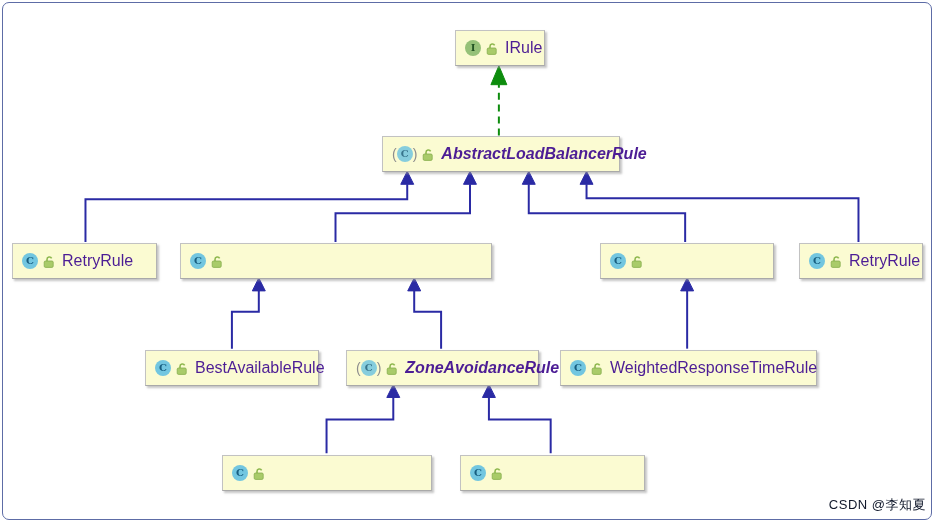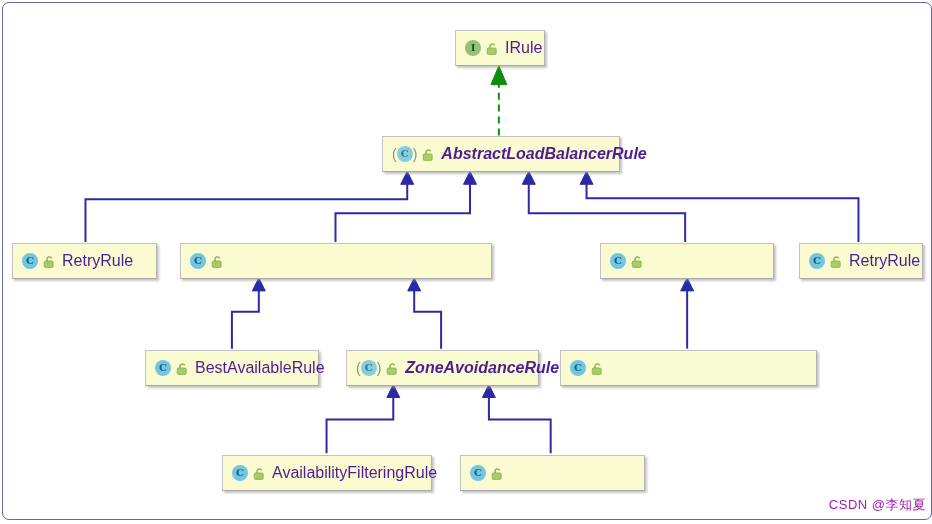--- a/index.html
+++ b/index.html
@@ -44,21 +44,21 @@
     flex:0 0 auto;
   }
   .class-circle{background:#72c6e0;color:#175e80;}
   .iface-circle{background:#95c178;color:#235423;}
   .abstract-wrap{display:inline-flex;align-items:center;flex:0 0 auto;}
   .abstract-wrap .icon-circle{opacity:0.85;}
   .paren{color:#8d8d8d;font-size:14px;line-height:16px;font-family:"Liberation Sans",sans-serif;}
   .lock-svg{flex:0 0 auto;margin-top:1px;}
   #watermark{
     position:absolute;right:5px;bottom:5px;
-    font-size:13px;color:#a21caf;letter-spacing:0.5px;
+    font-size:13px;color:#0f172a;letter-spacing:0.5px;
     font-family:"Liberation Sans",sans-serif;
   }
 </style>
 </head>
 <body>
 
 <div id="frame">
   <svg id="edge-layer" width="930" height="518" viewBox="1 1 930 518" xmlns="http://www.w3.org/2000/svg">
       <g>
         <polyline points="498,134 498,83" class="edge-implements"></polyline>
@@ -171,28 +171,28 @@
           <rect x="1.2" y="6" width="9" height="6.4" rx="1.3" fill="#a9cb69" stroke="#86ad4d" stroke-width="0.8"></rect>
         </svg>
         <span class="label">ZoneAvoidanceRule</span>
       </div>
       <div class="uml-node" style="left: 557px; top: 347px; width: 257px; height: 36px;">
         <span class="icon-circle class-circle">C</span>
         <svg class="lock-svg" width="12" height="13" viewBox="0 0 12 13">
           <path d="M4 6.2 V4.4 A2.4 2.4 0 0 1 8.6 3.4" fill="none" stroke="#8fb84f" stroke-width="1.6"></path>
           <rect x="1.2" y="6" width="9" height="6.4" rx="1.3" fill="#a9cb69" stroke="#86ad4d" stroke-width="0.8"></rect>
         </svg>
+        <span class="label">WeightedResponseTimeRule</span>
       </div>
       <div class="uml-node" style="left: 219px; top: 452px; width: 210px; height: 36px;">
         <span class="icon-circle class-circle">C</span>
         <svg class="lock-svg" width="12" height="13" viewBox="0 0 12 13">
           <path d="M4 6.2 V4.4 A2.4 2.4 0 0 1 8.6 3.4" fill="none" stroke="#8fb84f" stroke-width="1.6"></path>
           <rect x="1.2" y="6" width="9" height="6.4" rx="1.3" fill="#a9cb69" stroke="#86ad4d" stroke-width="0.8"></rect>
         </svg>
-        <span class="label">AvailabilityFilteringRule</span>
       </div>
       <div class="uml-node" style="left: 457px; top: 452px; width: 185px; height: 36px;">
         <span class="icon-circle class-circle">C</span>
         <svg class="lock-svg" width="12" height="13" viewBox="0 0 12 13">
           <path d="M4 6.2 V4.4 A2.4 2.4 0 0 1 8.6 3.4" fill="none" stroke="#8fb84f" stroke-width="1.6"></path>
           <rect x="1.2" y="6" width="9" height="6.4" rx="1.3" fill="#a9cb69" stroke="#86ad4d" stroke-width="0.8"></rect>
         </svg>
       </div>
     </div>
   <div id="watermark">CSDN @李知夏</div>

